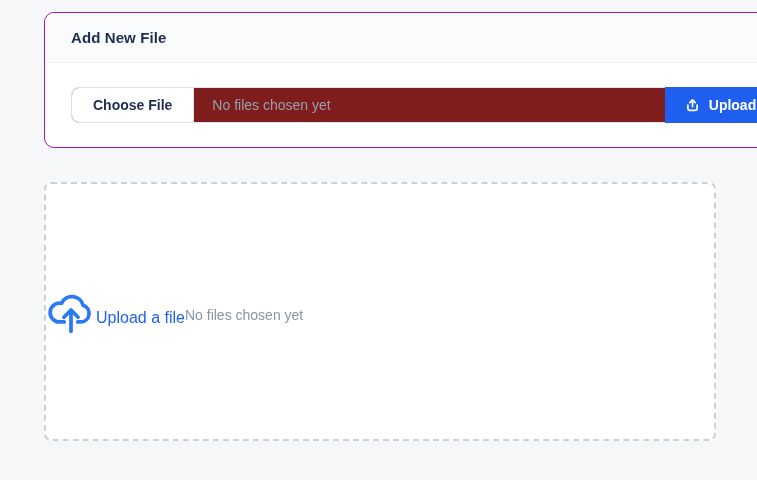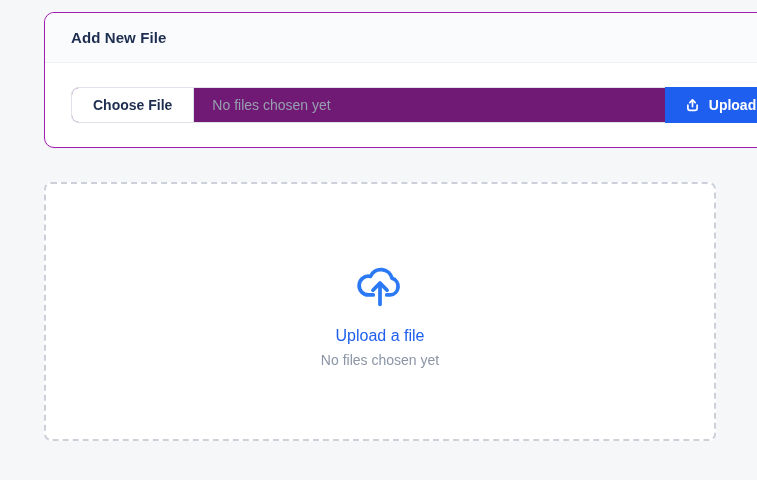--- a/index.html
+++ b/index.html
@@ -48,21 +48,21 @@
     width: 100%;
     height: 36px;
   }
   .file-input {
     flex: 1;
     display: flex;
     align-items: center;
     border: 1px solid #dfe3e9;
     border-right: none;
     border-radius: 8px 0 0 8px;
-    background: #701a75;
+    background: #7f1d1d;
     overflow: hidden;
     cursor: pointer;
   }
   .choose-file {
     display: flex;
     align-items: center;
     justify-content: center;
     height: 100%;
     padding: 0 21px;
     font-size: 14px;
@@ -98,23 +98,23 @@
 
   
   .dropzone {
     position: absolute;
     left: 44px; top: 182px;
     width: 672px; height: 259px;
     background: #ffffff;
     border: 2px dashed #ccd1d9;
     border-radius: 7px;
     display: flex;
-    flex-direction: column;
+    flex-direction: row;
     align-items: center;
-    justify-content: center;
+    justify-content: flex-start;
     cursor: pointer;
   }
   .cloud-icon { display: block; }
   .dropzone-link {
     margin-top: 13px;
     font-size: 16px;
     color: #1f5ff0;
     cursor: pointer;
   }
   .dropzone-status {

